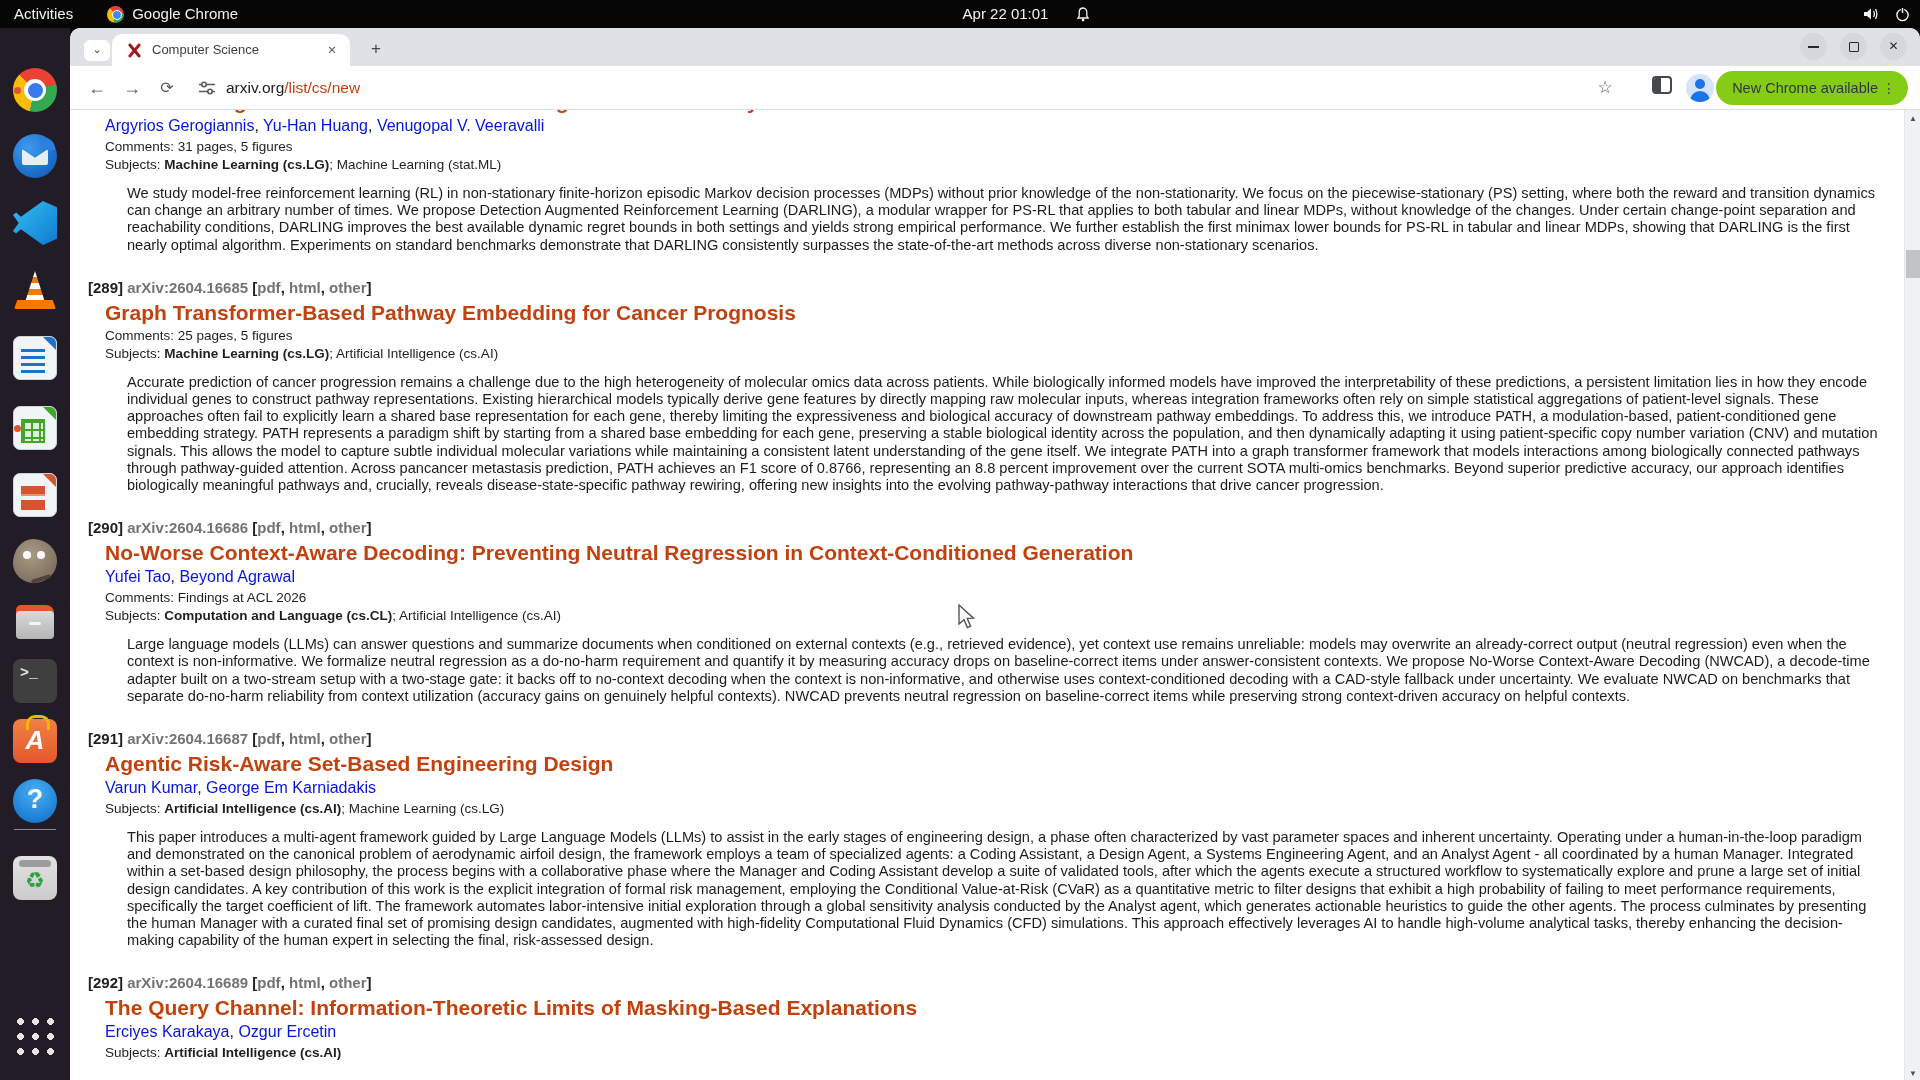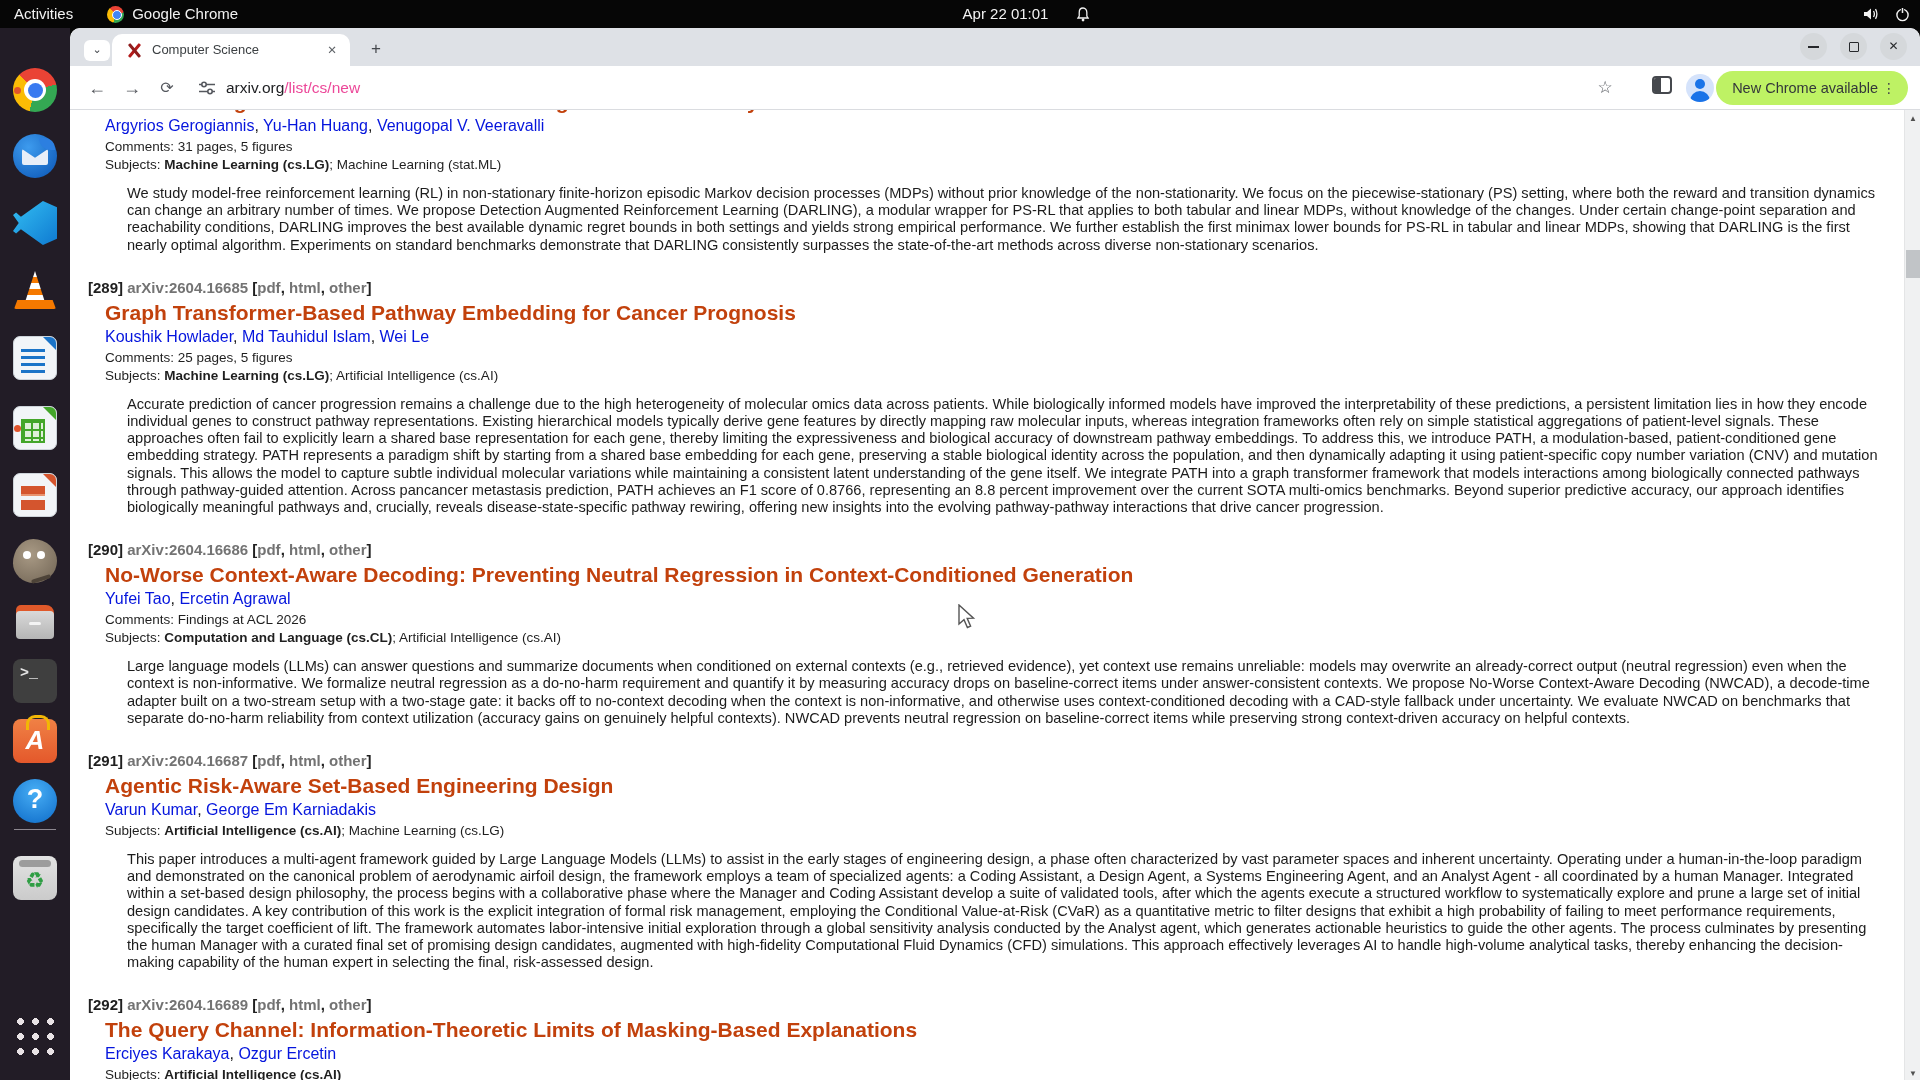--- a/index.html
+++ b/index.html
@@ -92,28 +92,28 @@
   #btn-min{right:93px;}#btn-max{right:53px;}#btn-close{right:13px;}
   #btn-min::after{content:"";position:absolute;left:8px;top:13px;width:11px;height:1.6px;background:#26282b;}
   #btn-max::after{content:"";position:absolute;left:9px;top:9px;width:8px;height:8px;border:1.6px solid #26282b;border-radius:1px;}
   #btn-close::after{content:"\2715";font-size:12px;line-height:27px;}
 
   #toolbar{position:absolute;left:0;top:38px;width:100%;height:44px;background:#fff;border-bottom:1px solid #dadce0;}
   .nav-ico{position:absolute;top:7px;width:30px;height:30px;color:#55585e;font-size:18px;text-align:center;line-height:30px;}
   #nav-back{left:12px;}#nav-fwd{left:47px;}#nav-reload{left:82px;font-size:16px;}
   #site-info{position:absolute;left:128px;top:14px;width:18px;height:16px;}
   #url{position:absolute;left:156px;top:0;height:44px;line-height:44px;font-size:15.5px;color:#202124;white-space:nowrap;}
-  #url .path{color:#ec4899;}
+  #url .path{color:#c2410c;}
   #star{position:absolute;right:300px;top:7px;width:30px;height:30px;color:#55585e;font-size:17px;text-align:center;line-height:30px;}
   #side-panel{position:absolute;right:248px;top:10px;width:20px;height:18px;border:2px solid #45484d;border-radius:4px;}
   #side-panel::after{content:"";position:absolute;left:-0.5px;top:-0.5px;width:7px;height:15px;background:#45484d;border-radius:2px 0 0 2px;}
   #avatar{position:absolute;right:206px;top:8px;width:28px;height:28px;border-radius:50%;background:#d5e3fb;overflow:hidden;}
   #avatar::before{content:"";position:absolute;left:9px;top:5px;width:10px;height:10px;border-radius:50%;background:#1a73e8;}
   #avatar::after{content:"";position:absolute;left:4px;top:17px;width:20px;height:12px;border-radius:10px 10px 0 0;background:#1a73e8;}
-  #update-pill{position:absolute;right:12px;top:5px;height:34px;background:#bef264;border-radius:17px;padding:0 30px 0 16px;font-size:14.5px;color:#33363a;line-height:34px;}
+  #update-pill{position:absolute;right:12px;top:5px;height:34px;background:#84cc16;border-radius:17px;padding:0 30px 0 16px;font-size:14.5px;color:#33363a;line-height:34px;}
   #update-pill .dots{position:absolute;right:12px;top:0;line-height:34px;font-size:14px;color:#44474c;letter-spacing:0;}
 
   
   #content{position:absolute;left:0;top:82px;width:1834px;height:970px;background:#fff;overflow:hidden;padding:0 26px 16px 18px;color:#1b1b1b;}
   .entry{margin-bottom:24px;}
   .dt-line{font-size:15px;font-weight:bold;color:#202020;line-height:20px;margin-bottom:2px;}
   .dt-line a{color:#737373;text-decoration:none;}
   .dd{margin-left:17px;}
   .p-title{font-size:21px;line-height:26px;font-weight:bold;color:#c2410c;}
   .p-title.clipped{height:5px;overflow:hidden;position:relative;}
@@ -267,31 +267,30 @@
             <div class="p-authors"><a>Argyrios Gerogiannis</a>, <a>Yu-Han Huang</a>, <a>Venugopal V. Veeravalli</a></div>
             <div class="p-meta">Comments: 31 pages, 5 figures</div>
             <div class="p-meta">Subjects: <b>Machine Learning (cs.LG)</b>; Machine Learning (stat.ML)</div>
             <p class="p-abs">We study model-free reinforcement learning (RL) in non-stationary finite-horizon episodic Markov decision processes (MDPs) without prior knowledge of the non-stationarity. We focus on the piecewise-stationary (PS) setting, where both the reward and transition dynamics can change an arbitrary number of times. We propose Detection Augmented Reinforcement Learning (DARLING), a modular wrapper for PS-RL that applies to both tabular and linear MDPs, without knowledge of the changes. Under certain change-point separation and reachability conditions, DARLING improves the best available dynamic regret bounds in both settings and yields strong empirical performance. We further establish the first minimax lower bounds for PS-RL in tabular and linear MDPs, showing that DARLING is the first nearly optimal algorithm. Experiments on standard benchmarks demonstrate that DARLING consistently surpasses the state-of-the-art methods across diverse non-stationary scenarios.</p>
           </div>
         </div>
         <div class="entry">
           <div class="dt-line"><span>[289] </span><a>arXiv:2604.16685</a> [<a>pdf</a>, <a>html</a>, <a>other</a>]</div>
           <div class="dd">
             <div class="p-title">Graph Transformer-Based Pathway Embedding for Cancer Prognosis</div>
-            <div class="p-authors"><a>Koushik Howlader</a>, <a>Md Tauhidul Islam</a>, <a>Wei Le</a></div>
             <div class="p-meta">Comments: 25 pages, 5 figures</div>
             <div class="p-meta">Subjects: <b>Machine Learning (cs.LG)</b>; Artificial Intelligence (cs.AI)</div>
             <p class="p-abs">Accurate prediction of cancer progression remains a challenge due to the high heterogeneity of molecular omics data across patients. While biologically informed models have improved the interpretability of these predictions, a persistent limitation lies in how they encode individual genes to construct pathway representations. Existing hierarchical models typically derive gene features by directly mapping raw molecular inputs, whereas integration frameworks often rely on simple statistical aggregations of patient-level signals. These approaches often fail to explicitly learn a shared base representation for each gene, thereby limiting the expressiveness and biological accuracy of downstream pathway embeddings. To address this, we introduce PATH, a modulation-based, patient-conditioned gene embedding strategy. PATH represents a paradigm shift by starting from a shared base embedding for each gene, preserving a stable biological identity across the population, and then dynamically adapting it using patient-specific copy number variation (CNV) and mutation signals. This allows the model to capture subtle individual molecular variations while maintaining a consistent latent understanding of the gene itself. We integrate PATH into a graph transformer framework that models interactions among biologically connected pathways through pathway-guided attention. Across pancancer metastasis prediction, PATH achieves an F1 score of 0.8766, representing an 8.8 percent improvement over the current SOTA multi-omics benchmarks. Beyond superior predictive accuracy, our approach identifies biologically meaningful pathways and, crucially, reveals disease-state-specific pathway rewiring, offering new insights into the evolving pathway-pathway interactions that drive cancer progression.</p>
           </div>
         </div>
         <div class="entry">
           <div class="dt-line"><span>[290] </span><a>arXiv:2604.16686</a> [<a>pdf</a>, <a>html</a>, <a>other</a>]</div>
           <div class="dd">
             <div class="p-title">No-Worse Context-Aware Decoding: Preventing Neutral Regression in Context-Conditioned Generation</div>
-            <div class="p-authors"><a>Yufei Tao</a>, <a>Ercetin Agrawal</a></div>
+            <div class="p-authors"><a>Yufei Tao</a>, <a>Beyond Agrawal</a></div>
             <div class="p-meta">Comments: Findings at ACL 2026</div>
             <div class="p-meta">Subjects: <b>Computation and Language (cs.CL)</b>; Artificial Intelligence (cs.AI)</div>
             <p class="p-abs">Large language models (LLMs) can answer questions and summarize documents when conditioned on external contexts (e.g., retrieved evidence), yet context use remains unreliable: models may overwrite an already-correct output (neutral regression) even when the context is non-informative. We formalize neutral regression as a do-no-harm requirement and quantify it by measuring accuracy drops on baseline-correct items under answer-consistent contexts. We propose No-Worse Context-Aware Decoding (NWCAD), a decode-time adapter built on a two-stream setup with a two-stage gate: it backs off to no-context decoding when the context is non-informative, and otherwise uses context-conditioned decoding with a CAD-style fallback under uncertainty. We evaluate NWCAD on benchmarks that separate do-no-harm reliability from context utilization (accuracy gains on genuinely helpful contexts). NWCAD prevents neutral regression on baseline-correct items while preserving strong context-driven accuracy on helpful contexts.</p>
           </div>
         </div>
         <div class="entry">
           <div class="dt-line"><span>[291] </span><a>arXiv:2604.16687</a> [<a>pdf</a>, <a>html</a>, <a>other</a>]</div>
           <div class="dd">
             <div class="p-title">Agentic Risk-Aware Set-Based Engineering Design</div>
             <div class="p-authors"><a>Varun Kumar</a>, <a>George Em Karniadakis</a></div>

